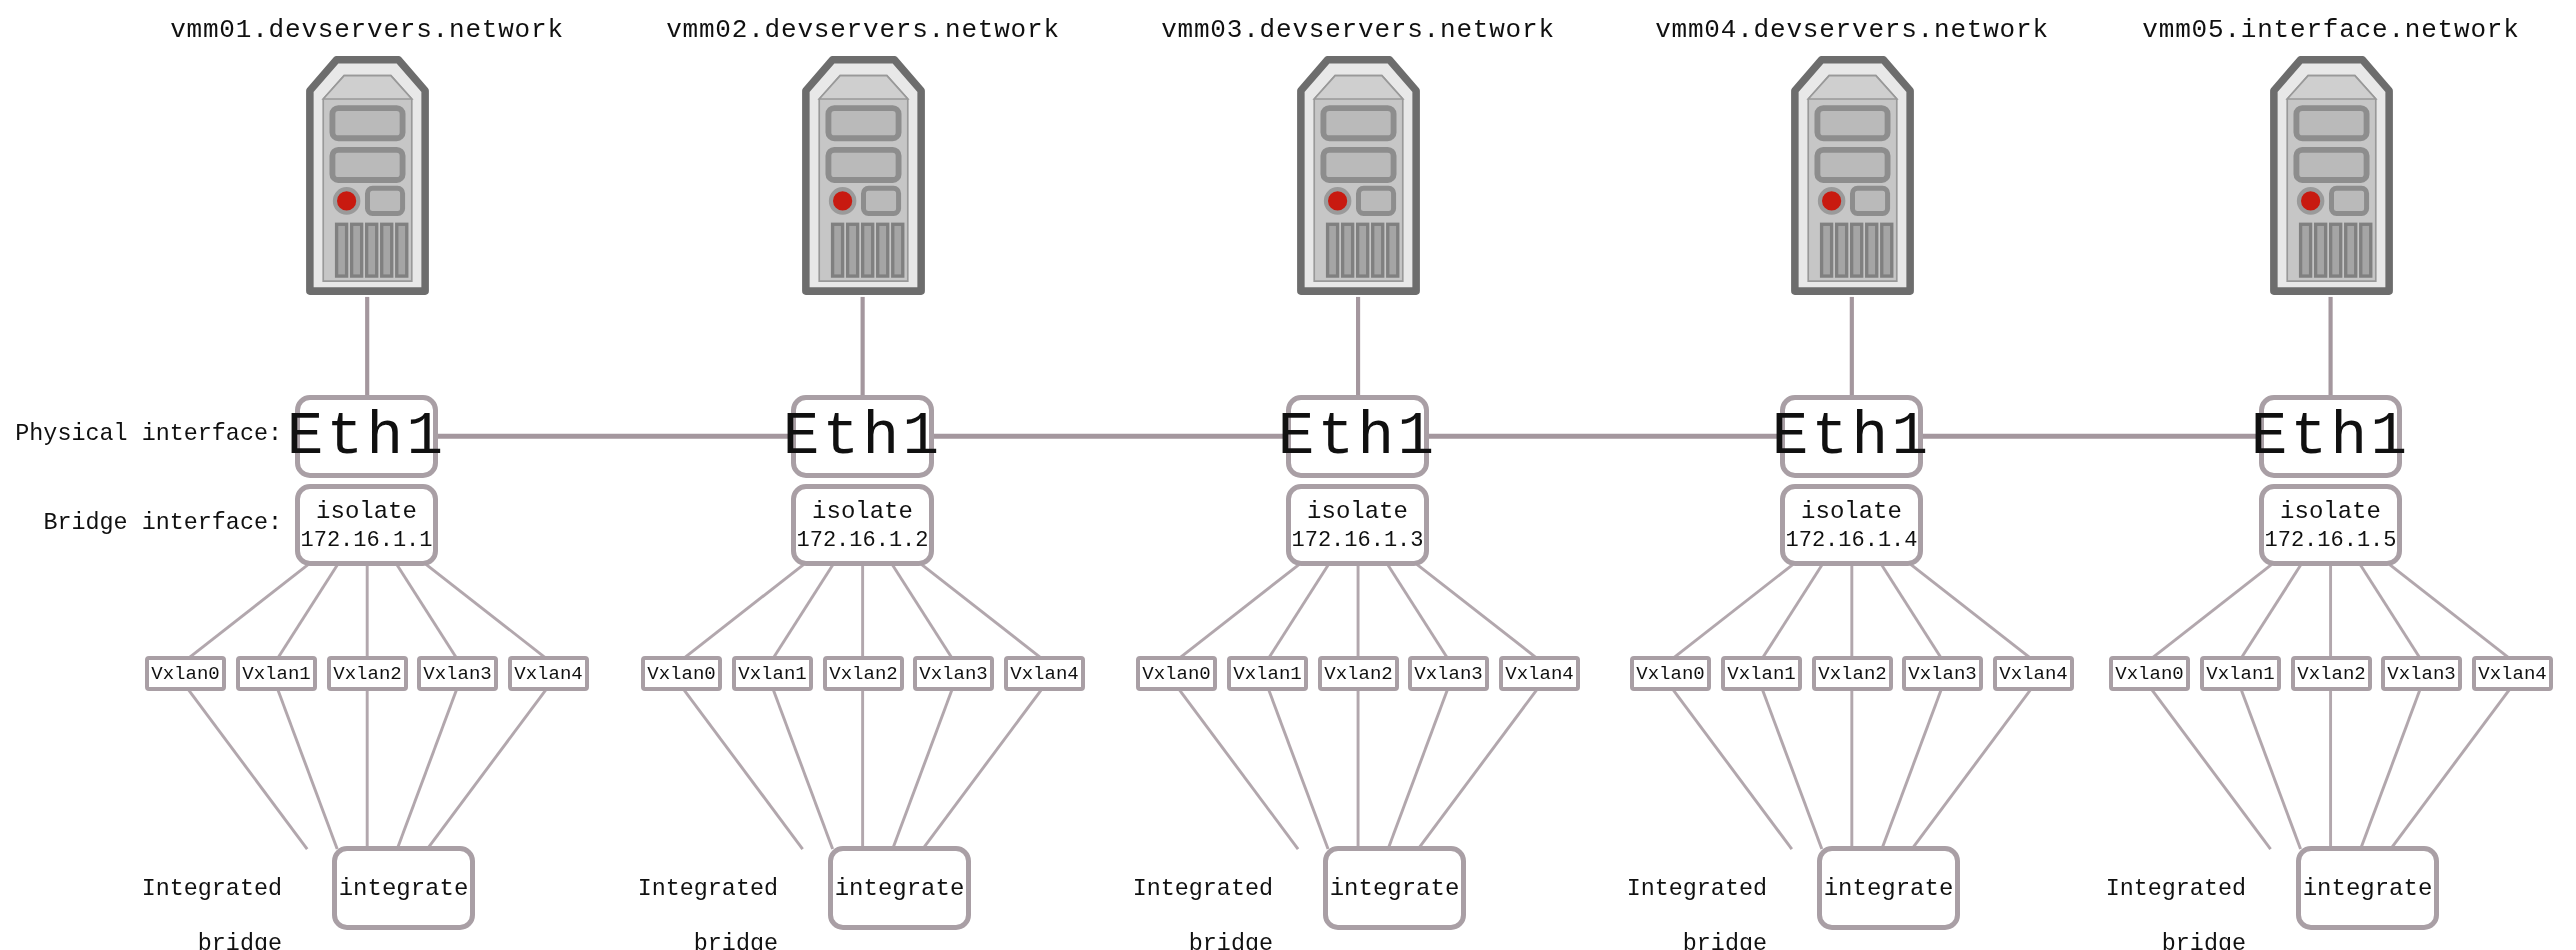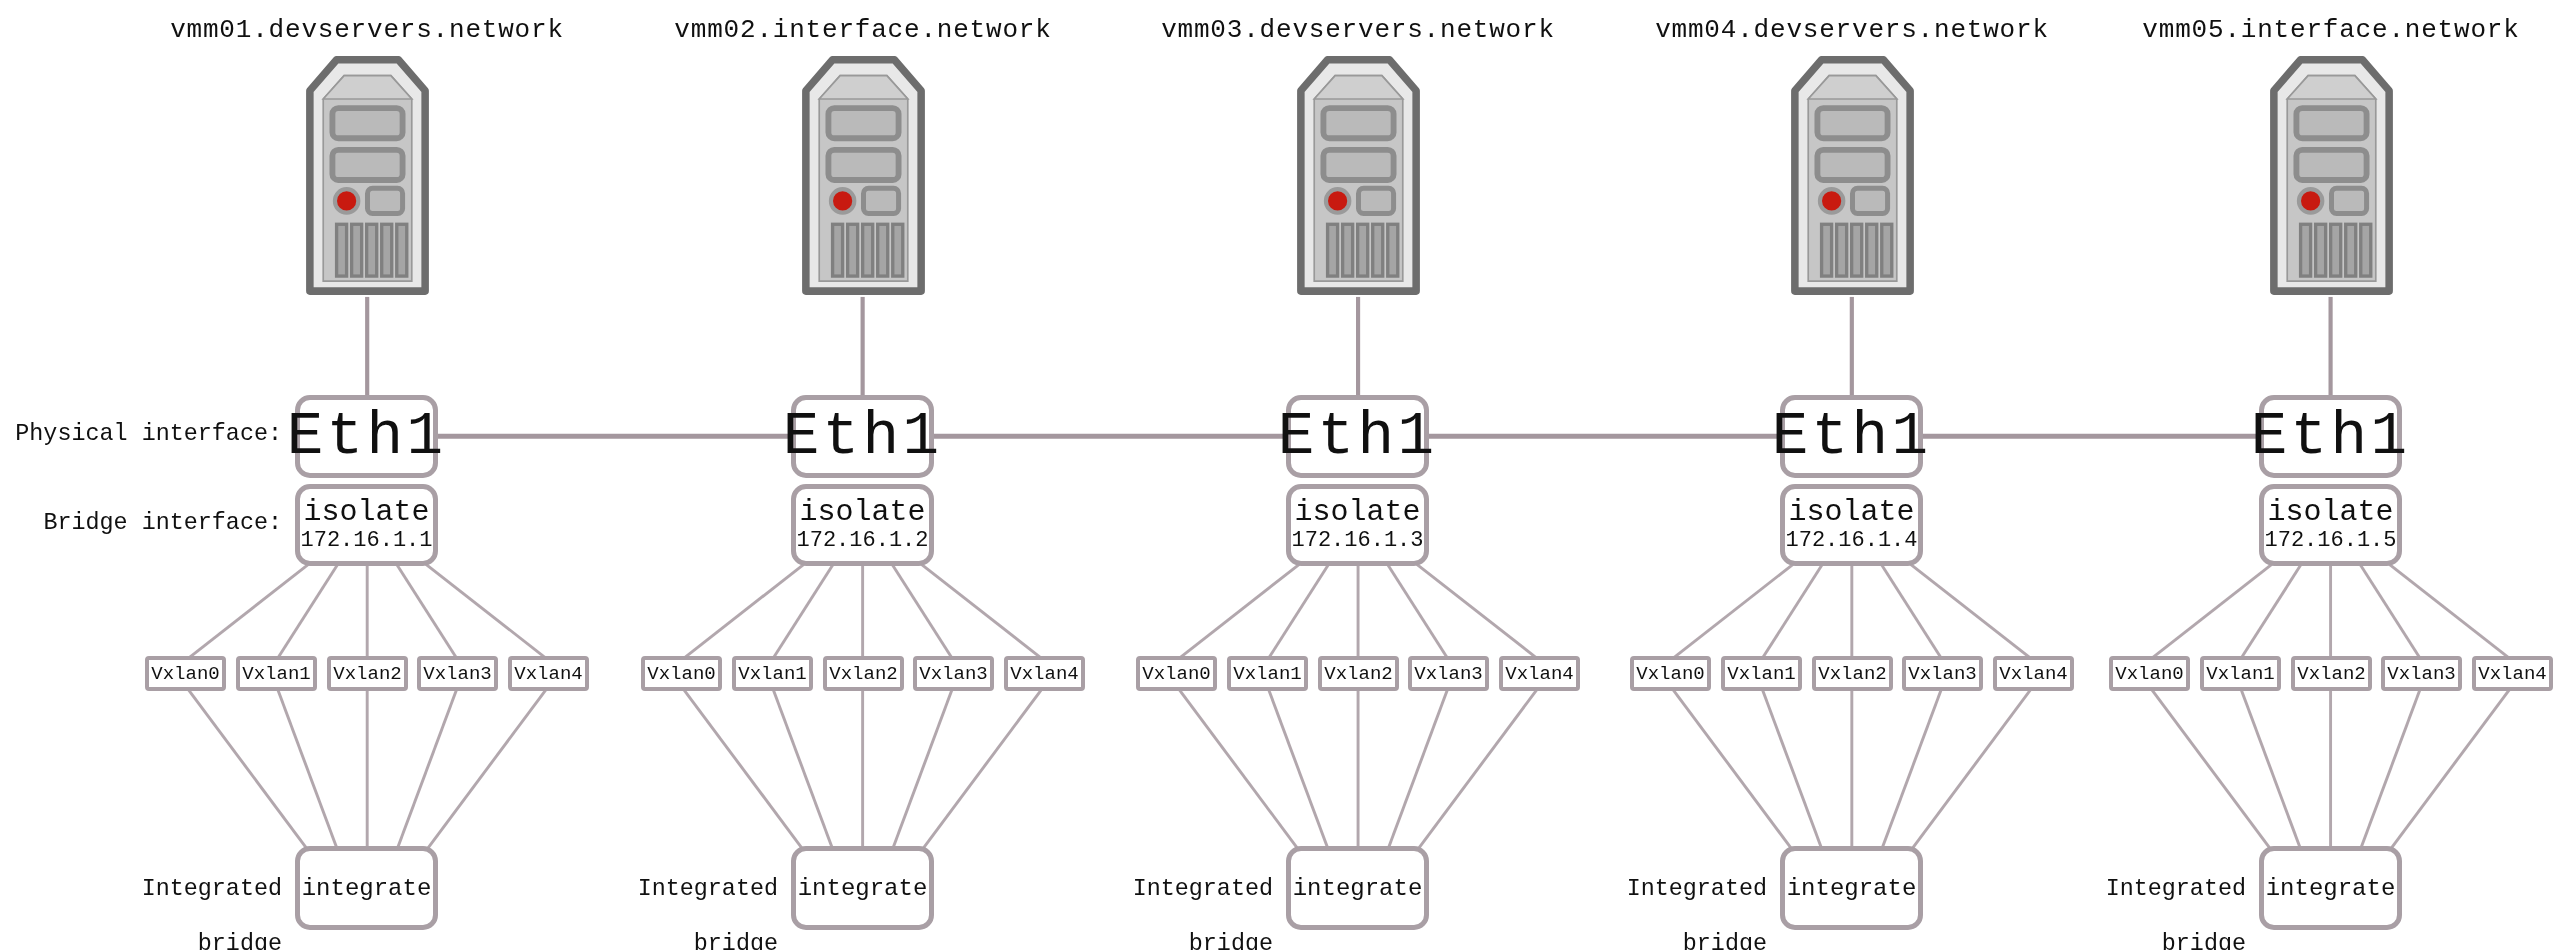--- a/index.html
+++ b/index.html
@@ -21,29 +21,29 @@
   .server{position:absolute;top:53px;left:-68px;width:137px;height:244px;}
   .box{
     position:absolute;left:-72px;width:143px;
     background:#ffffff;border:5px solid #a99fa5;border-radius:15px;
     box-sizing:border-box;
     display:flex;flex-direction:column;align-items:center;justify-content:center;
     white-space:nowrap;
   }
   .box.eth{top:395px;height:83px;font-size:61px;letter-spacing:3.3px;}
   .box.iso{top:484px;height:82px;}
-  .iso-name{font-size:30px;line-height:30px;}
+  .iso-name{font-size:24px;line-height:30px;}
   .iso-ip{font-size:22px;line-height:27px;text-align:right;}
   .box.vx{
     top:656px;width:81px;height:35px;
     border-width:4.2px;border-radius:4px;
     font-size:19px;letter-spacing:0;
     left:auto;
   }
-  .box.intg{top:846px;height:84px;font-size:24px;}
+  .box.intg{top:846px;height:84px;font-size:24px;margin-left:37px;}
   .side-label{
     position:absolute;width:359px;text-align:right;
     font-size:23.4px;line-height:27.5px;white-space:pre-line;
   }
   .lbl-phy{top:421px;right:85px;}
   .lbl-brg{top:510px;right:85px;}
   .lbl-intg{top:848px;right:85px;}
   .hidden-defs{position:absolute;width:0;height:0;overflow:hidden;}
 </style>
 </head>
@@ -148,21 +148,21 @@
     <div class="side-label lbl-phy">Physical interface:</div>
     <div class="side-label lbl-brg">Bridge interface:</div>
     <div class="side-label lbl-intg">
       <div>Integrated</div>
       <div>bridge</div>
       
     </div>
   </div>
 
   <div class="col" style="left:863px">
-    <div class="host-title">vmm02.interface.network</div>
+    <div class="host-title">vmm02.devservers.network</div>
     <svg class="server" viewBox="0 0 164 292">
         <use href="#srv-icon"></use>
       </svg>
     <div class="box eth">Eth1</div>
     <div class="box iso">
       <div class="iso-name">isolate</div>
       <div class="iso-ip">172.16.1.2</div>
     </div>
     <div class="box vx" style="left:-222px">Vxlan0</div>
     <div class="box vx" style="left:-131px">Vxlan1</div>

